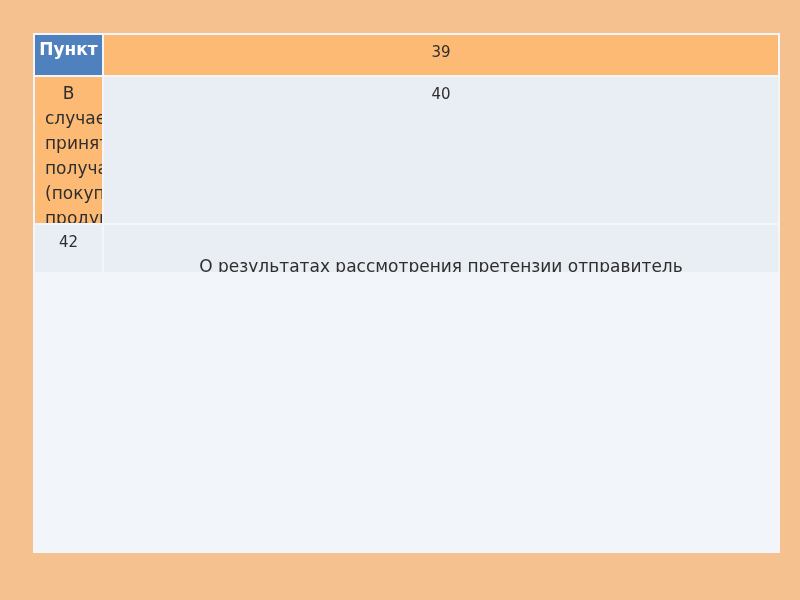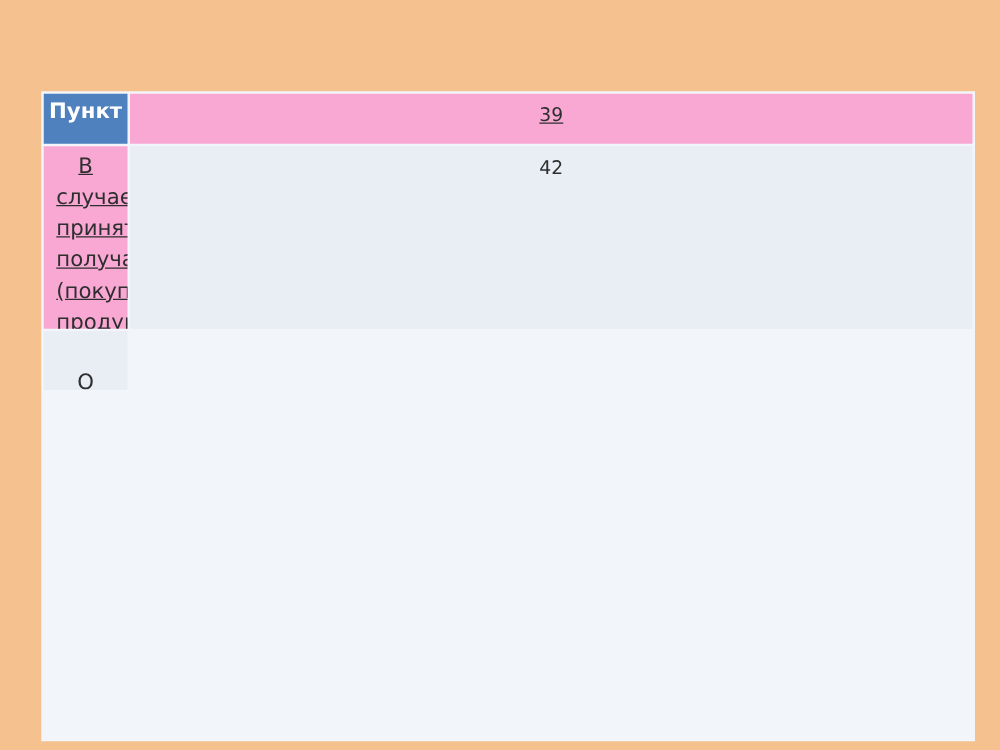--- a/index.html
+++ b/index.html
@@ -20,35 +20,34 @@
     top: 33px;
     width: 747px;
     height: 520px;
     box-sizing: border-box;
     background: #F2F6FA;
     padding: 2px;
     display: grid;
     grid-template-columns: 67px 1fr;
     grid-template-rows: 40px 146px 47px 94px 181px;
     gap: 2px;
-    margin-top: 40px;
   }
   .cell {
     box-sizing: border-box;
     overflow: hidden;
   }
   .cell.header {
     background: #4E81BD;
     color: #FFFFFF;
     font-weight: bold;
     font-size: 17px;
     text-align: center;
     padding-top: 4px;
   }
-  .cell.dark  { background: #f9a8d4; text-decoration: underline; }
+  .cell.dark  { background: #fdba74; }
   .cell.light { background: #E9EDF4; }
   .cell.num {
     text-align: center;
     font-size: 15px;
     color: #2E2E2E;
     padding-top: 8px;
   }
   .cell.content {
     font-size: 17px;
     line-height: 25px;
@@ -75,20 +74,21 @@
 <div class="slide">
   <div class="table">
 
     <div class="cell header">Пункт</div>
 
     <div class="cell num dark">39</div>
     <div class="cell content dark">В случае принятия получателем (покупателем) продукции,
 переведенной в более низкий сорт, эта продукция
 перемаркировывается за счет изготовителя (отправителя).</div>
 
+    <div class="cell num light">40</div>
 
 
     <div class="cell num light">42</div>
     <div class="cell content light">
       <div>О результатах рассмотрения претензии отправитель
 (изготовитель, поставщик) поставщик получателю в
 установленный срок.</div>
       <div class="note">Текст инструкции дан в файле П-7.doc</div>
     </div>
 

